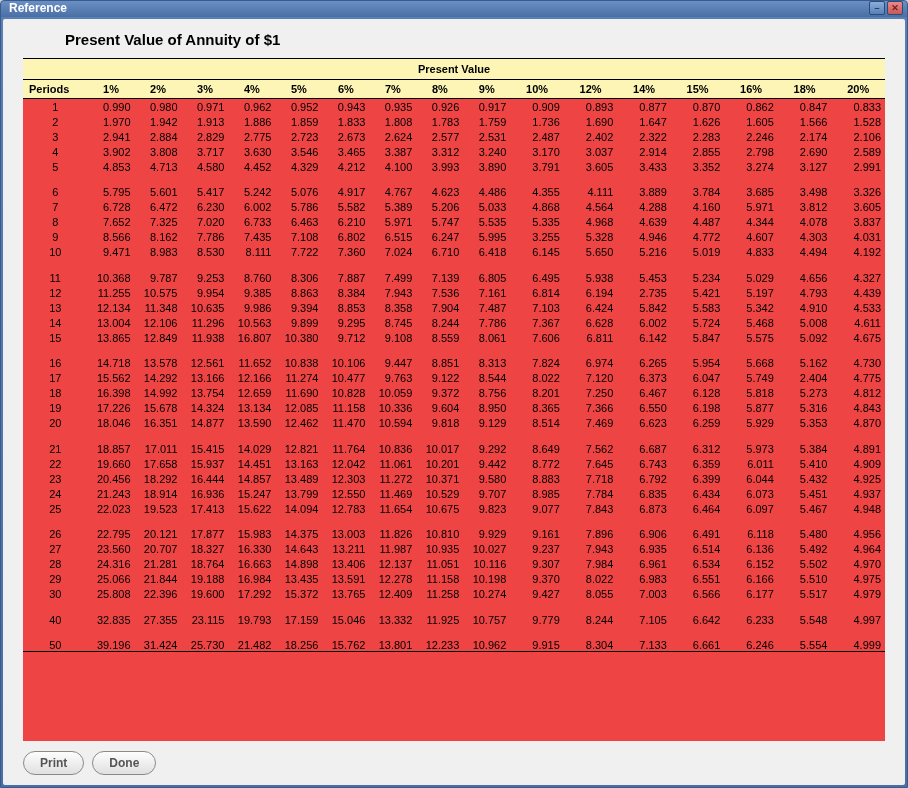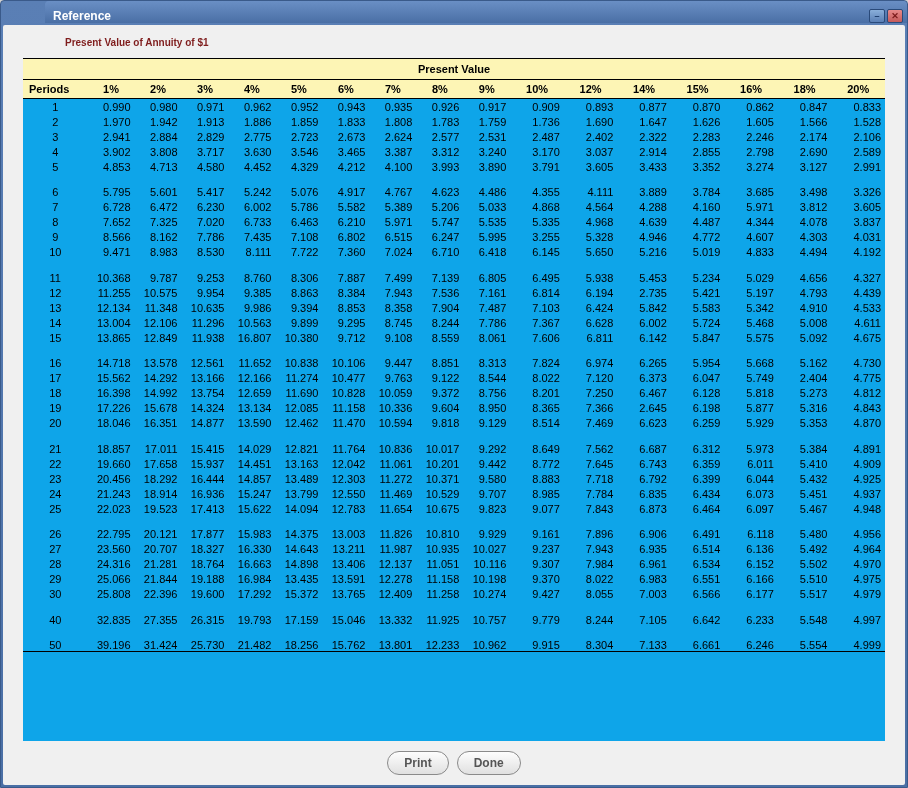--- a/index.html
+++ b/index.html
@@ -17,31 +17,30 @@
     .window {
       width: 908px;
       height: 788px;
       background: linear-gradient(to bottom, #5a7fb5 0%, #4a6fa5 100%);
       border: 1px solid #3a5a8a;
       border-radius: 4px 4px 0 0;
       display: flex;
       flex-direction: column;
     }
     .titlebar {
-      height: 22px;
+      height: 16px;
       background: linear-gradient(to bottom, #6a8fc5 0%, #4a6fa5 100%);
       display: flex;
-      align-items: flex-end;
+      align-items: flex-start;
       justify-content: space-between;
       padding: 0 4px 0 8px;
       color: #fff;
       font-size: 12px;
       font-weight: bold;
       border-radius: 4px 4px 0 0;
-      margin-left: 44px;
     }
     .titlebar-controls {
       display: flex;
       gap: 2px;
     }
     .titlebar-btn {
       width: 16px;
       height: 14px;
       border: 1px solid #2a4a7a;
       border-radius: 2px;
@@ -61,28 +60,28 @@
     .content-area {
       flex: 1;
       background: #f0f0f0;
       margin: 2px;
       border-radius: 2px;
       padding: 12px 20px 8px 20px;
       display: flex;
       flex-direction: column;
     }
     .page-title {
-      font-size: 10px;
+      font-size: 15px;
       font-weight: bold;
-      color: #7f1d1d;
+      color: #000000;
       margin: 0 0 10px 42px;
     }
     .table-wrap {
       flex: 1;
-      background: #0ea5e9;
+      background: #ef4444;
       overflow: auto;
     }
     table {
       width: 100%;
       border-collapse: collapse;
       font-size: 11px;
     }
     .header-pv th {
       background: #fdf5b5;
       border-top: 1px solid #000;
@@ -115,21 +114,20 @@
     }
     tbody tr.gap td {
       padding-top: 12px;
     }
     tbody tr.last-row td {
       border-bottom: 1px solid #000;
       padding-bottom: 0;
     }
     .button-bar {
       display: flex;
-      justify-content: center;
       gap: 8px;
       padding: 10px 0 2px 0;
     }
     .btn {
       padding: 4px 16px;
       border-radius: 12px;
       border: 1px solid #8a8a8a;
       background: linear-gradient(to bottom, #fdfdfd 0%, #e0e0e0 100%);
       font-size: 12px;
       font-weight: bold;
@@ -531,21 +529,21 @@
               <td>15.678</td>
               <td>14.324</td>
               <td>13.134</td>
               <td>12.085</td>
               <td>11.158</td>
               <td>10.336</td>
               <td>9.604</td>
               <td>8.950</td>
               <td>8.365</td>
               <td>7.366</td>
-              <td>2.645</td>
+              <td>6.550</td>
               <td>6.198</td>
               <td>5.877</td>
               <td>5.316</td>
               <td>4.843</td>
             </tr>
             <tr>
               <td class="period-cell">20</td>
               <td>18.046</td>
               <td>16.351</td>
               <td>14.877</td>
@@ -750,21 +748,21 @@
               <td>7.003</td>
               <td>6.566</td>
               <td>6.177</td>
               <td>5.517</td>
               <td>4.979</td>
             </tr>
             <tr class="gap">
               <td class="period-cell">40</td>
               <td>32.835</td>
               <td>27.355</td>
-              <td>26.315</td>
+              <td>23.115</td>
               <td>19.793</td>
               <td>17.159</td>
               <td>15.046</td>
               <td>13.332</td>
               <td>11.925</td>
               <td>10.757</td>
               <td>9.779</td>
               <td>8.244</td>
               <td>7.105</td>
               <td>6.642</td>

